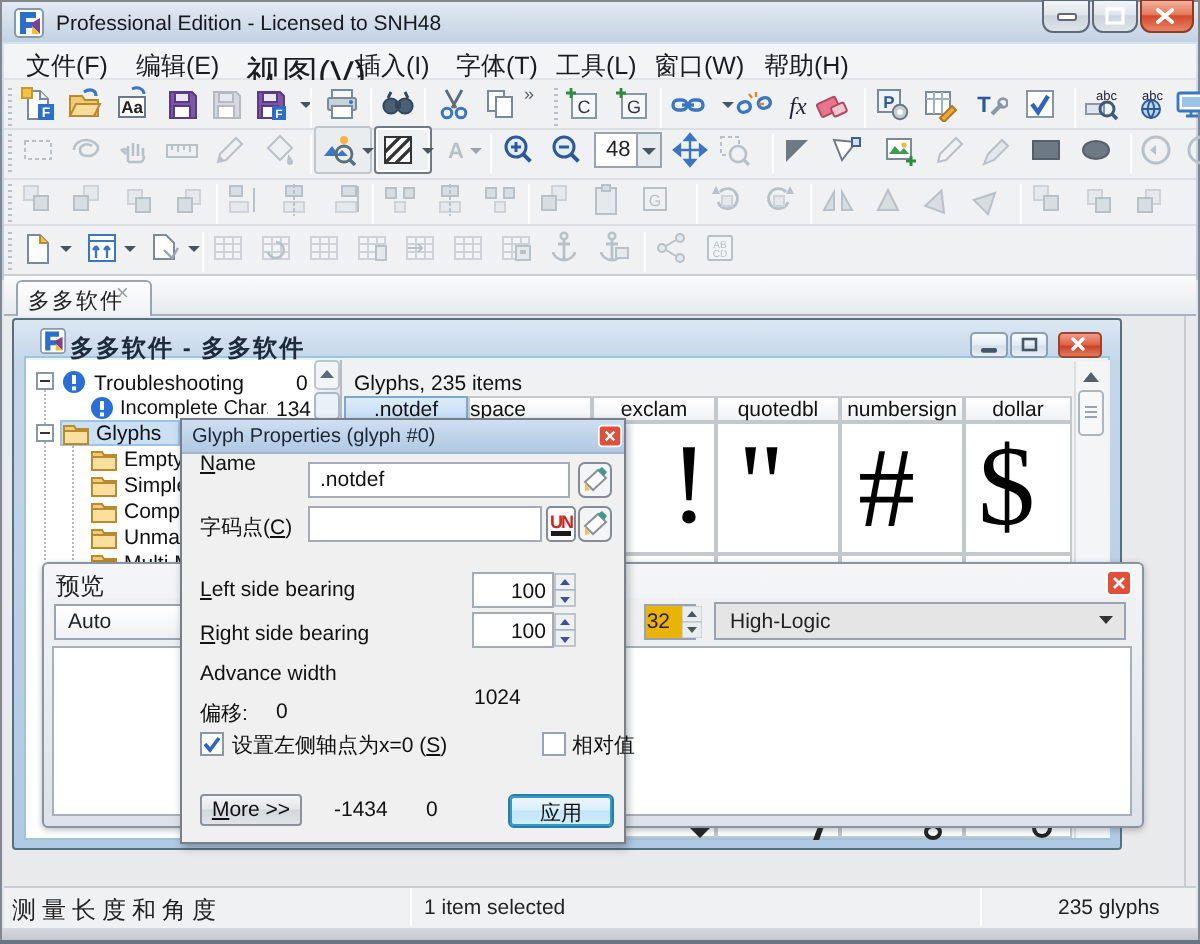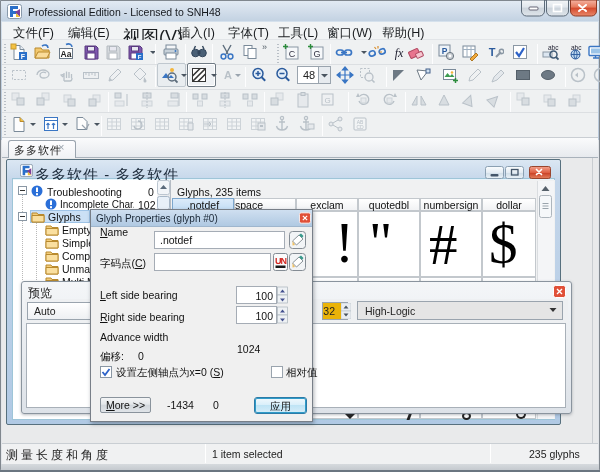--- a/index.html
+++ b/index.html
@@ -476,21 +476,21 @@
 <div class="ab" style="left:58px;top:141px;font-size:11px;color:#98a2ac">×</div>
 <div class="ab" style="left:2px;top:158px;width:596px;height:285px;background:#e9eaeb"></div>
 <div class="ab" style="left:6px;top:159px;width:555px;height:266px;background:linear-gradient(#dbe7f3 0%,#c4d6ea 8%,#b0c9e4 100%);border:1px solid #57707e;border-radius:2px"></div>
 <div class="ab" style="left:12px;top:178px;width:543px;height:242px;background:#e8f4fb;border:1px solid #9ec5d8"></div>
 <svg class="ab" style="left:20px;top:164px" width="13" height="13" viewBox="0 0 15 15">
 <rect x="0.5" y="0.5" width="14" height="14" rx="2" fill="#fff" stroke="#8899aa"></rect>
 <path d="M3 2h8v3H6v2h4v3H6v3H3z" fill="#2a6fc9"></path>
 <path d="M8 8l5-3v8z" fill="#7d3f98"></path>
     <path d="M9 9l4 4h-4z" fill="#f0c030"></path>
 </svg>
-<div class="ab" style="left:35px;top:166px;font-size:15px;font-weight:normal;letter-spacing:1px;color:#1c2a3a">多多软件 - 多多软件</div>
+<div class="ab" style="left:35px;top:166px;font-size:12px;font-weight:bold;letter-spacing:1px;color:#1c2a3a">多多软件 - 多多软件</div>
 <svg class="ab" style="left:485px;top:166px" width="68" height="13" viewBox="0 0 68 13">
 <defs>
       <linearGradient id="ccb" x1="0" y1="0" x2="0" y2="1">
         <stop offset="0" stop-color="#fbfdfe"></stop>
         <stop offset="0.5" stop-color="#e4ecf3"></stop>
         <stop offset="0.55" stop-color="#d2dfe9"></stop>
         <stop offset="1" stop-color="#e9f1f7"></stop>
       </linearGradient>
 <linearGradient id="ccr" x1="0" y1="0" x2="0" y2="1">
         <stop offset="0" stop-color="#f3a28e"></stop>
@@ -526,21 +526,21 @@
     <rect x="5" y="8.2" width="2" height="2" fill="#fff"></rect>
   </svg>
 <div class="ab" style="left:47px;top:186px;font-size:10.5px;color:#111">Troubleshooting</div>
 <div class="ab" style="left:148px;top:186px;font-size:10.5px;color:#111">0</div>
 <svg class="ab" style="left:45px;top:198px" width="12" height="12" viewBox="0 0 12 12">
     <circle cx="6" cy="6" r="5.5" fill="#2a6fd8"></circle>
     <rect x="5" y="2.5" width="2" height="4.5" fill="#fff"></rect>
     <rect x="5" y="8.2" width="2" height="2" fill="#fff"></rect>
   </svg>
 <div class="ab" style="left:60px;top:199px;width:74px;overflow:hidden;white-space:nowrap;font-size:10px;color:#111">Incomplete Char...</div>
-<div class="ab" style="left:136px;top:199px;font-size:10.5px;color:#111;background:#fff;padding-left:2px">102</div>
+<div class="ab" style="left:136px;top:199px;font-size:10.5px;color:#111;background:#fff;padding-left:2px">134</div>
 <svg class="ab" style="left:18px;top:212px" width="9" height="9" viewBox="0 0 9 9">
     <rect x="0.5" y="0.5" width="8" height="8" fill="#fff" stroke="#8a97a4"></rect>
     <path d="M2 4.5h5" stroke="#333"></path>
   </svg>
 <div class="ab" style="left:30px;top:209.5px;width:60px;height:13px;background:#cbe0f5;border:1px solid #9ec3e6"></div>
 <svg class="ab" style="left:31px;top:211px" width="14" height="12" viewBox="0 0 14 12">
     <path d="M1 2h5l1 1.5h6V11H1z" fill="#f3cd7a" stroke="#b98a2e"></path>
     <path d="M1 4.5h12V11H1z" fill="#fadf9f" stroke="#b98a2e"></path>
   </svg>
 <div class="ab" style="left:48px;top:211px;font-size:10.5px;color:#111">Glyphs</div>

